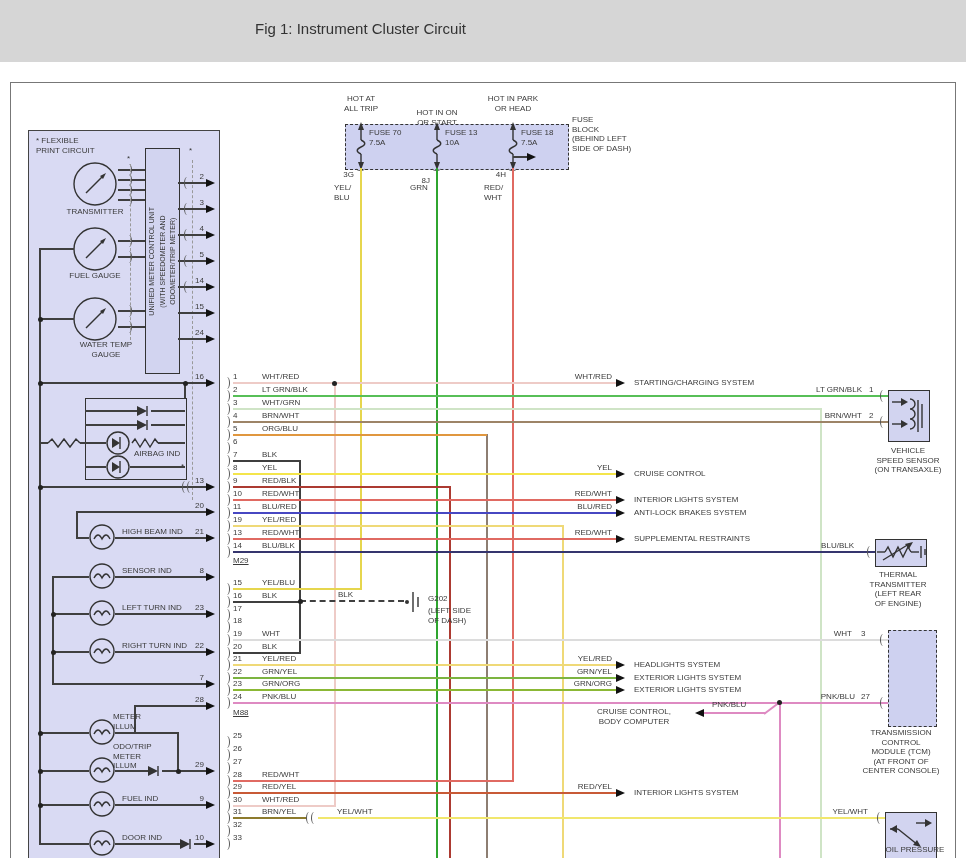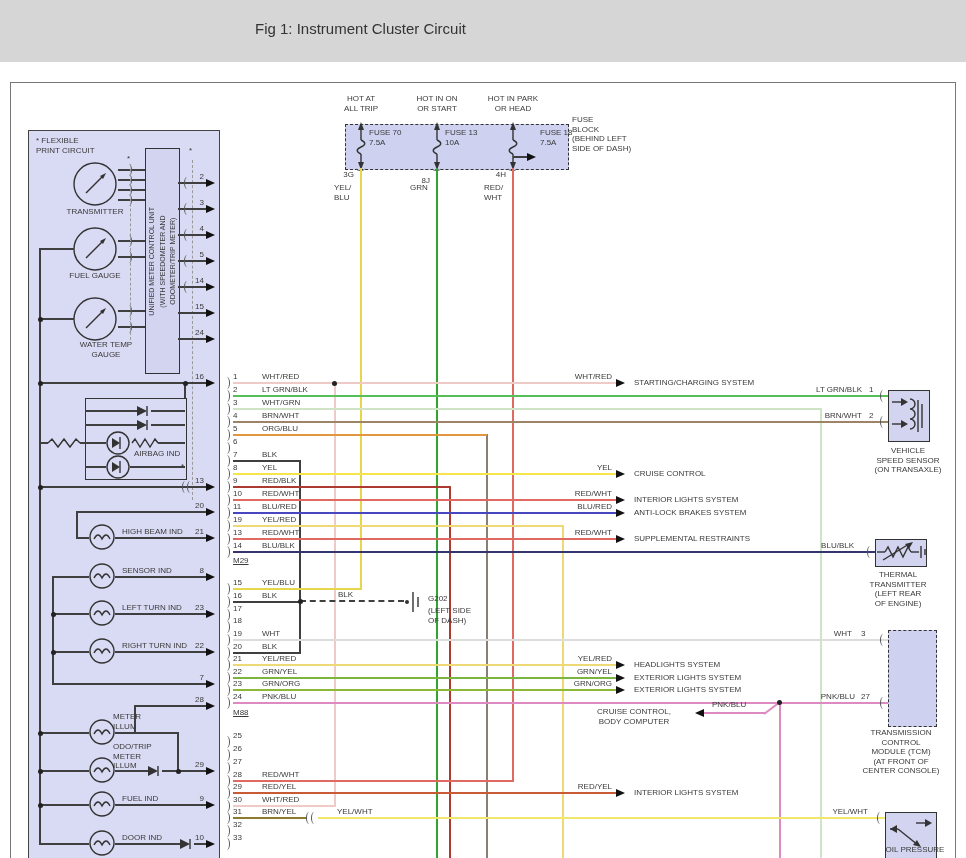--- a/index.html
+++ b/index.html
@@ -275,21 +275,21 @@
 <span class="arr-r" style="left:206px;top:610px"></span>
 <span class="arr-r" style="left:206px;top:648px"></span>
 <span class="arr-r" style="left:206px;top:680px"></span>
 <span class="arr-r" style="left:206px;top:702px"></span>
 <span class="arr-r" style="left:206px;top:767px"></span>
 <span class="arr-r" style="left:206px;top:801px"></span>
 <span class="arr-r" style="left:206px;top:840px"></span>
 
 <span class="lbl ctr" style="left:326px;top:94px;width:70px">HOT AT
 ALL TRIP</span>
-<span class="lbl ctr" style="left:402px;top:94px;width:70px">HOT IN ON
+<span class="lbl ctr" style="left:402px;top:108px;width:70px">HOT IN ON
 OR START</span>
 <span class="lbl ctr" style="left:476px;top:94px;width:74px">HOT IN PARK
 OR HEAD</span>
 <div class="dashedbox" style="left:345px;top:124px;width:222px;height:44px"></div>
 <svg style="left:354px;top:122px" width="14" height="48">
     <polygon class="f" points="7,0 4,8 10,8"></polygon>
     <line x1="7" y1="7" x2="7" y2="18"></line>
     <path d="M7 18 c5 2 5 5 0 7 c-5 2 -5 5 0 7"></path>
     <line x1="7" y1="32" x2="7" y2="41"></line>
     <polygon class="f" points="7,48 4,40 10,40"></polygon>
@@ -305,21 +305,21 @@
     <polygon class="f" points="7,0 4,8 10,8"></polygon>
     <line x1="7" y1="7" x2="7" y2="18"></line>
     <path d="M7 18 c5 2 5 5 0 7 c-5 2 -5 5 0 7"></path>
     <line x1="7" y1="32" x2="7" y2="41"></line>
     <polygon class="f" points="7,48 4,40 10,40"></polygon>
   </svg>
 <span class="lbl" style="left:369px;top:128px">FUSE 70
 7.5A</span>
 <span class="lbl" style="left:445px;top:128px">FUSE 13
 10A</span>
-<span class="lbl" style="left:540px;top:128px">FUSE 18
+<span class="lbl" style="left:521px;top:128px">FUSE 18
 7.5A</span>
 <div class="h c-blk" style="left:513px;top:156px;width:14px"></div>
 <span class="arr-r" style="left:527px;top:153px"></span>
 <span class="arcD" style="left:356px;top:165px"></span>
 <span class="arcD" style="left:432px;top:165px"></span>
 <span class="arcD" style="left:508px;top:165px"></span>
 <span class="lbl ra" style="left:330px;top:170px;width:24px">3G</span>
 <span class="lbl ra" style="left:406px;top:176px;width:24px">8J</span>
 <span class="lbl ra" style="left:482px;top:170px;width:24px">4H</span>
 <span class="lbl" style="left:334px;top:183px">YEL/

